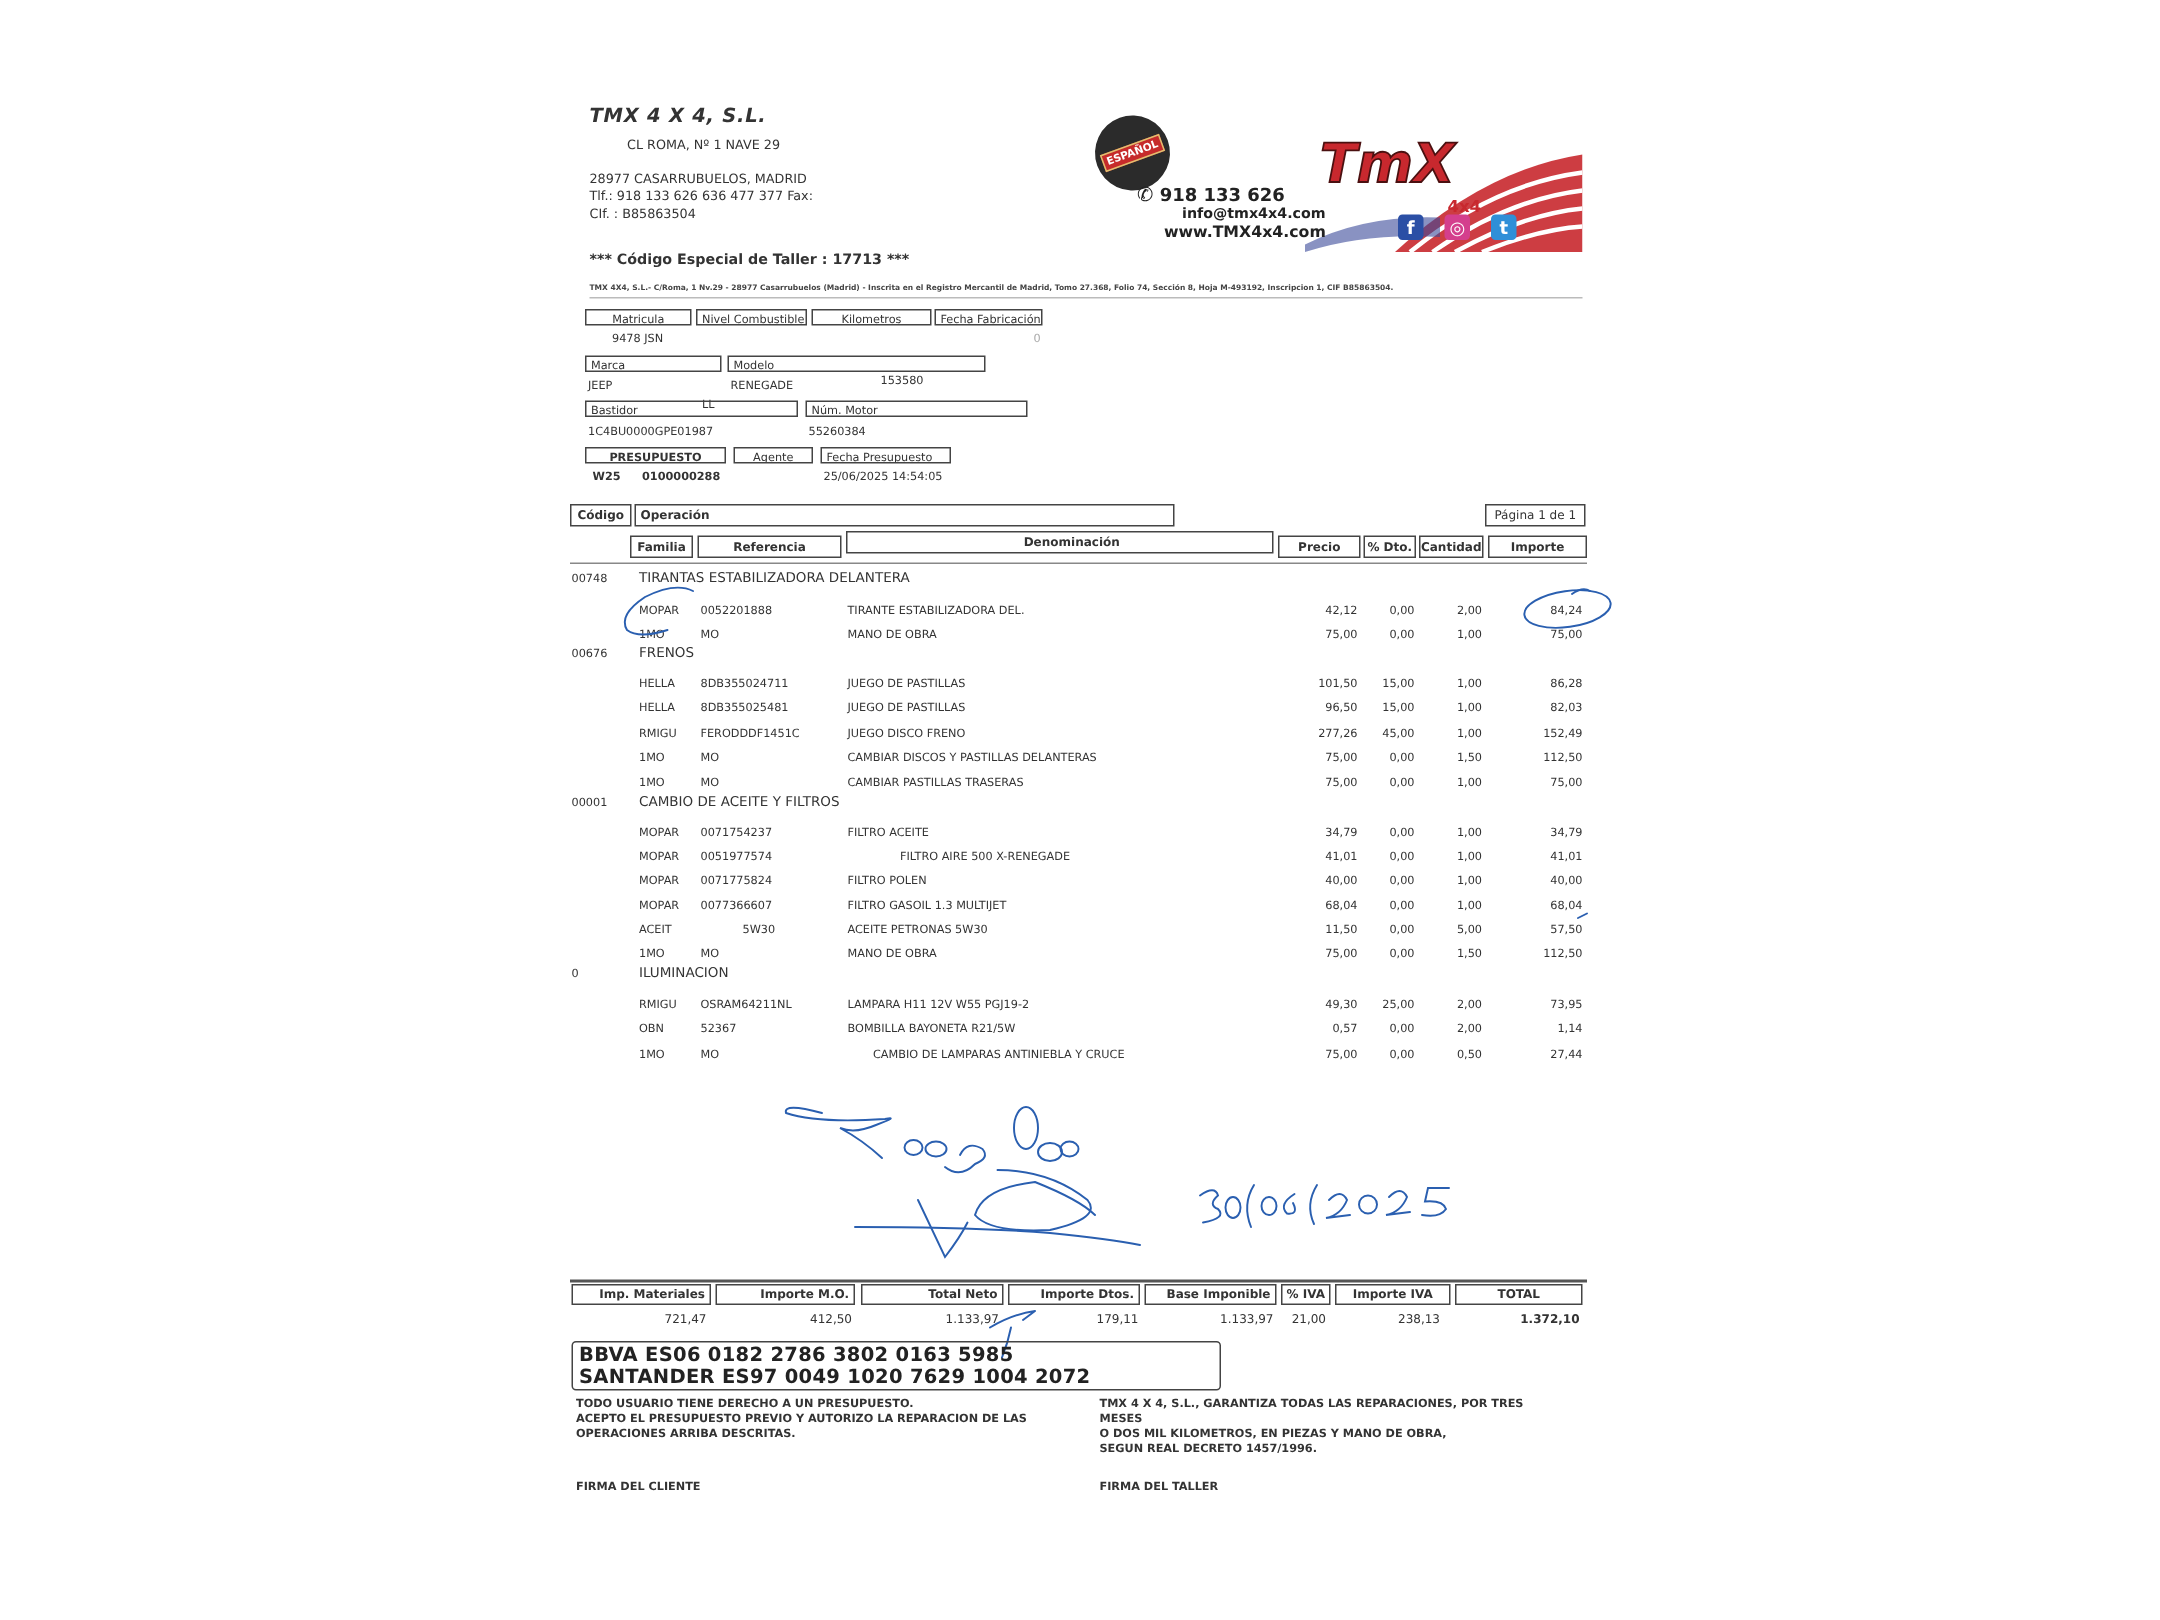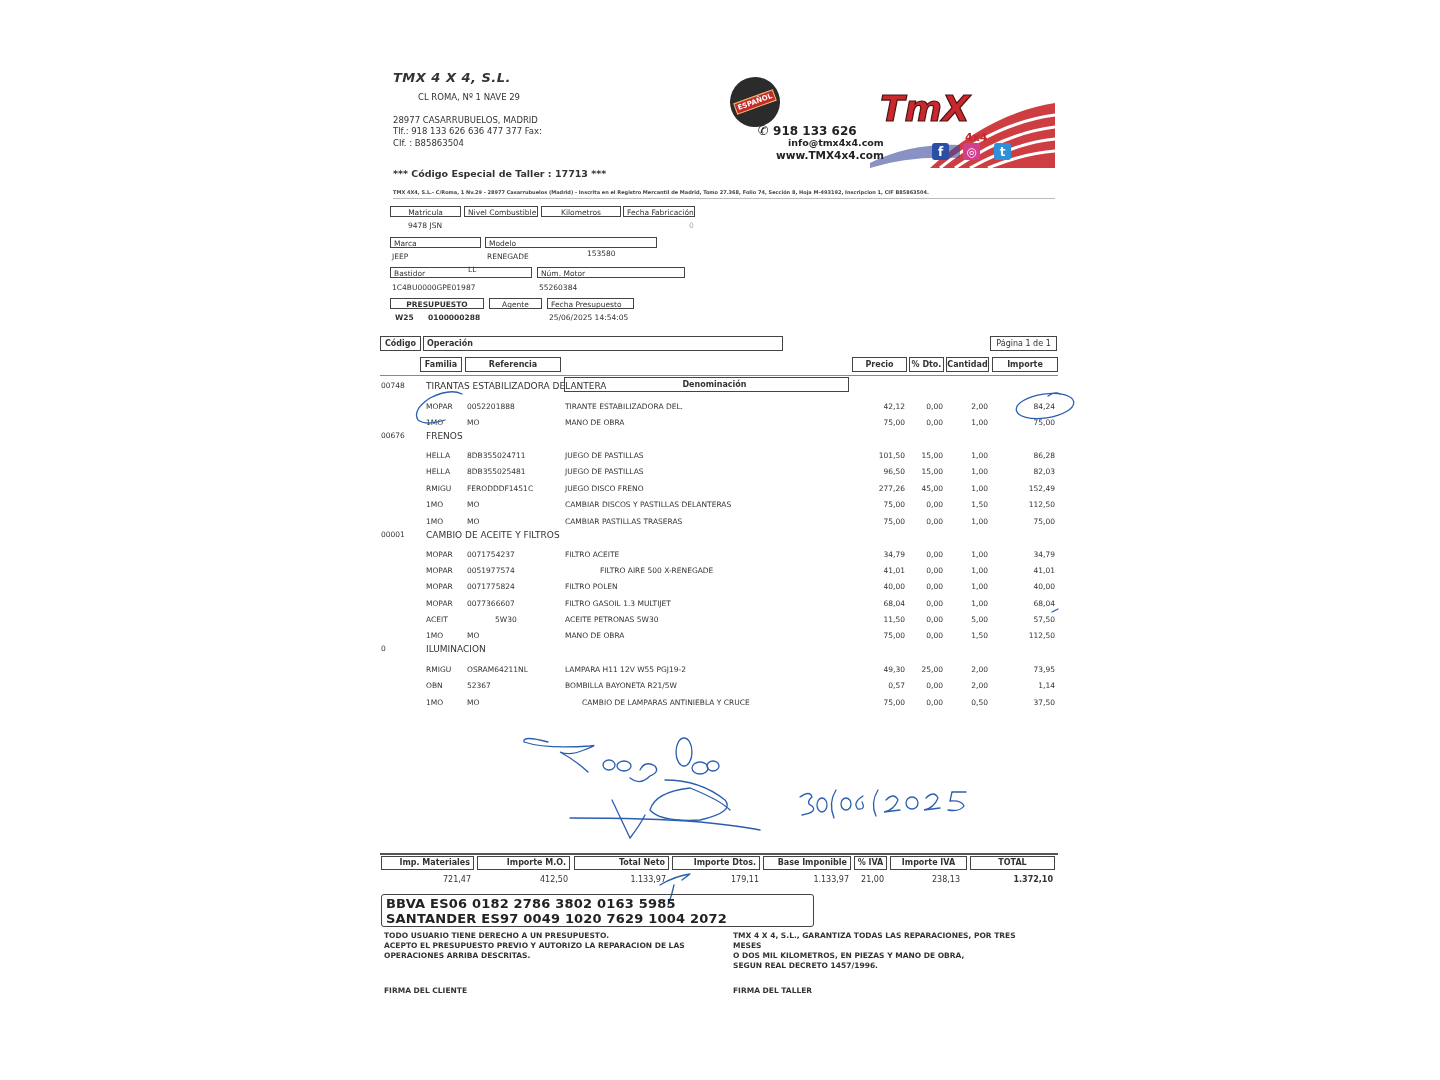--- a/index.html
+++ b/index.html
@@ -102,21 +102,21 @@
 <div class="val b" style="left:395px; top:313px;">W25</div>
 <div class="val b" style="left:428px; top:313px;">0100000288</div>
 <div class="val" style="left:549px; top:313px;">25/06/2025 14:54:05</div>
 
 <div class="hdr-box" style="left:380px; top:336px; width:41px;">Código</div>
 <div class="hdr-box l" style="left:423px; top:336px; width:360px;">Operación</div>
 <div class="hdr-box" style="left:990px; top:336px; width:67px; font-weight:normal;">Página 1 de 1</div>
 
 <div class="hdr-box" style="left:420px; top:357px; width:42px;">Familia</div>
 <div class="hdr-box" style="left:465px; top:357px; width:96px;">Referencia</div>
-<div class="hdr-box" style="left:564px; top:377px; width:285px;padding-left:16px;">Denominación</div>
+<div class="hdr-box" style="left:564px; top:354px; width:285px;padding-left:16px;">Denominación</div>
 <div class="hdr-box" style="left:852px; top:357px; width:55px;">Precio</div>
 <div class="hdr-box" style="left:909px; top:357px; width:35px;">% Dto.</div>
 <div class="hdr-box" style="left:946px; top:357px; width:43px;">Cantidad</div>
 <div class="hdr-box" style="left:992px; top:357px; width:66px;">Importe</div>
 <div class="abs hr" style="left:380px; top:375px; width:678px; background:#888;"></div>
 
 <div class="group-row" style="top:381px;">
   <span class="group-code">00748</span>
   <span class="group-title">TIRANTAS ESTABILIZADORA DELANTERA</span>
 </div>
@@ -270,21 +270,21 @@
   <span class="num" style="left:948px; width:40px;">2,00</span>
   <span class="num" style="left:1000px; width:55px;">1,14</span>
 </div>
 <div class="line-row" style="top:698px;">
   <span style="left:426px;">1MO</span>
   <span style="left:467px;">MO</span>
   <span style="left:565px;padding-left:17px;">CAMBIO DE LAMPARAS ANTINIEBLA Y CRUCE</span>
   <span class="num" style="left:850px; width:55px;">75,00</span>
   <span class="num" style="left:903px; width:40px;">0,00</span>
   <span class="num" style="left:948px; width:40px;">0,50</span>
-  <span class="num" style="left:1000px; width:55px;">37,50</span>
+  <span class="num" style="left:1000px; width:55px;">27,44</span>
 </div>
 
 <svg class="abs" style="left:0; top:0;" width="1440" height="1080">
   <g fill="none" stroke="#2a5fb0" stroke-width="1.3" stroke-linecap="round">
 
     <path d="M462 394 Q450 388 430 398 Q412 410 418 420 Q426 426 445 420"></path>
 
     <ellipse cx="1045" cy="406" rx="29" ry="12" transform="rotate(-8 1045 406)"></ellipse>
     <path d="M1048 396 Q1055 391 1060 394"></path>
 

